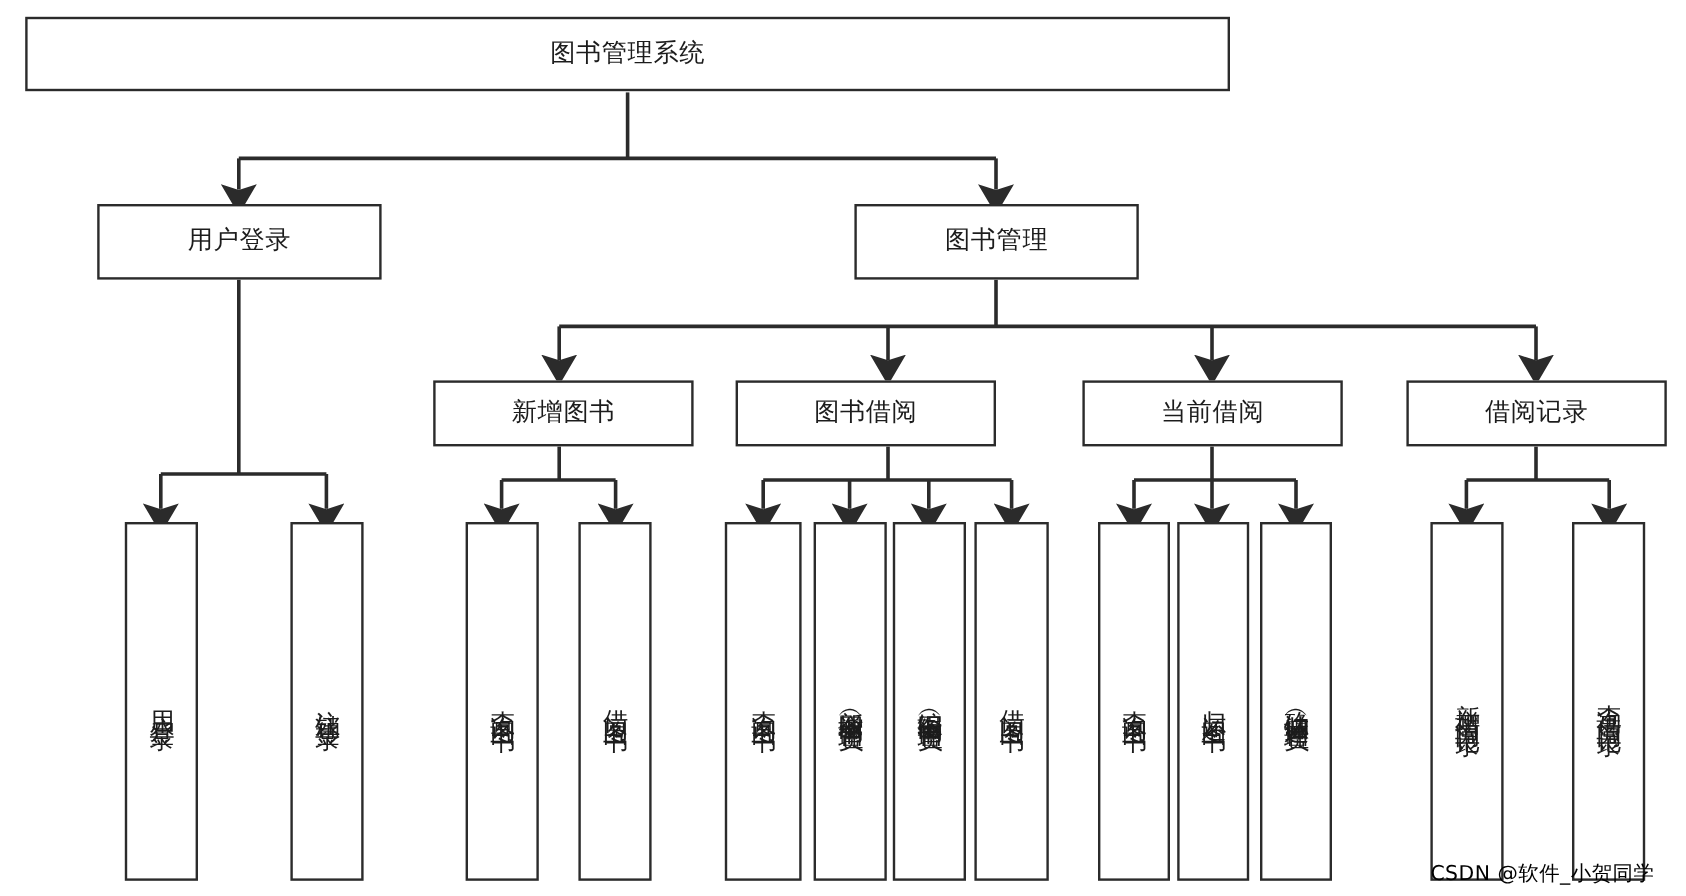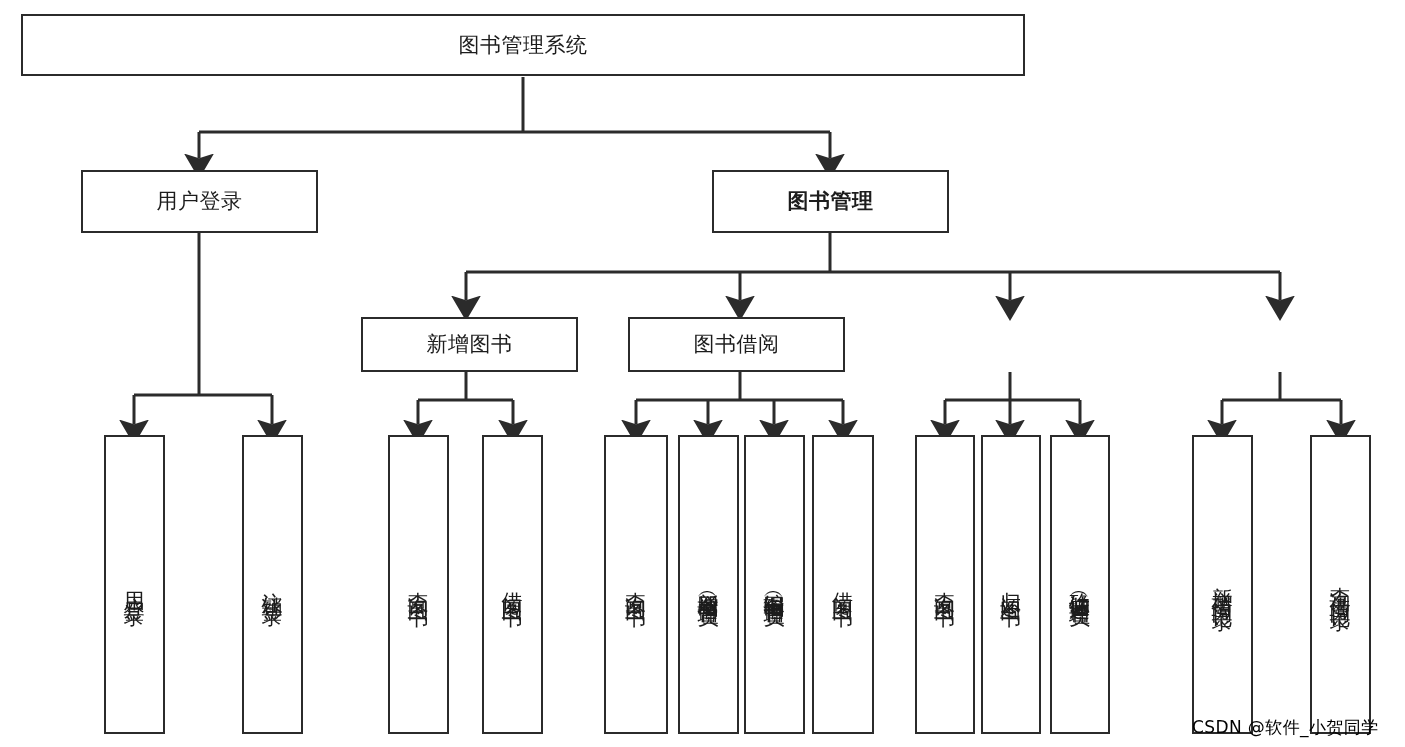--- a/index.html
+++ b/index.html
@@ -119,29 +119,35 @@
     </g>
   </svg>
 
   <div class="node-box" style="left:21px; top:14px; width:1004px; height:62px;">
     <span class="node-label">图书管理系统</span>
   </div>
 
   <div class="node-box" style="left:81px; top:170px; width:237px; height:63px;">
     <span class="node-label">用户登录</span>
   </div>
-  <div class="node-box" style="left:712px; top:170px; width:237px; height:63px;font-weight:bold;">
+  <div class="node-box" style="left:712px; top:170px; width:237px; height:63px;">
     <span class="node-label">图书管理</span>
   </div>
 
   <div class="node-box" style="left:361px; top:317px; width:217px; height:55px;">
     <span class="node-label">新增图书</span>
   </div>
-  <div class="node-box" style="left:628px; top:317px; width:217px; height:55px;">
+  <div class="node-box" style="left:613px; top:317px; width:217px; height:55px;">
     <span class="node-label">图书借阅</span>
+  </div>
+  <div class="node-box" style="left:902px; top:317px; width:217px; height:55px;">
+    <span class="node-label">当前借阅</span>
+  </div>
+  <div class="node-box" style="left:1172px; top:317px; width:217px; height:55px;">
+    <span class="node-label">借阅记录</span>
   </div>
 
   <div class="node-box vertical" style="left:104px; top:435px; width:61px; height:299px;">
     <span class="node-label">用户登录</span>
   </div>
   <div class="node-box vertical" style="left:242px; top:435px; width:61px; height:299px;">
     <span class="node-label">注销登录</span>
   </div>
 
   <div class="node-box vertical" style="left:388px; top:435px; width:61px; height:299px;">

